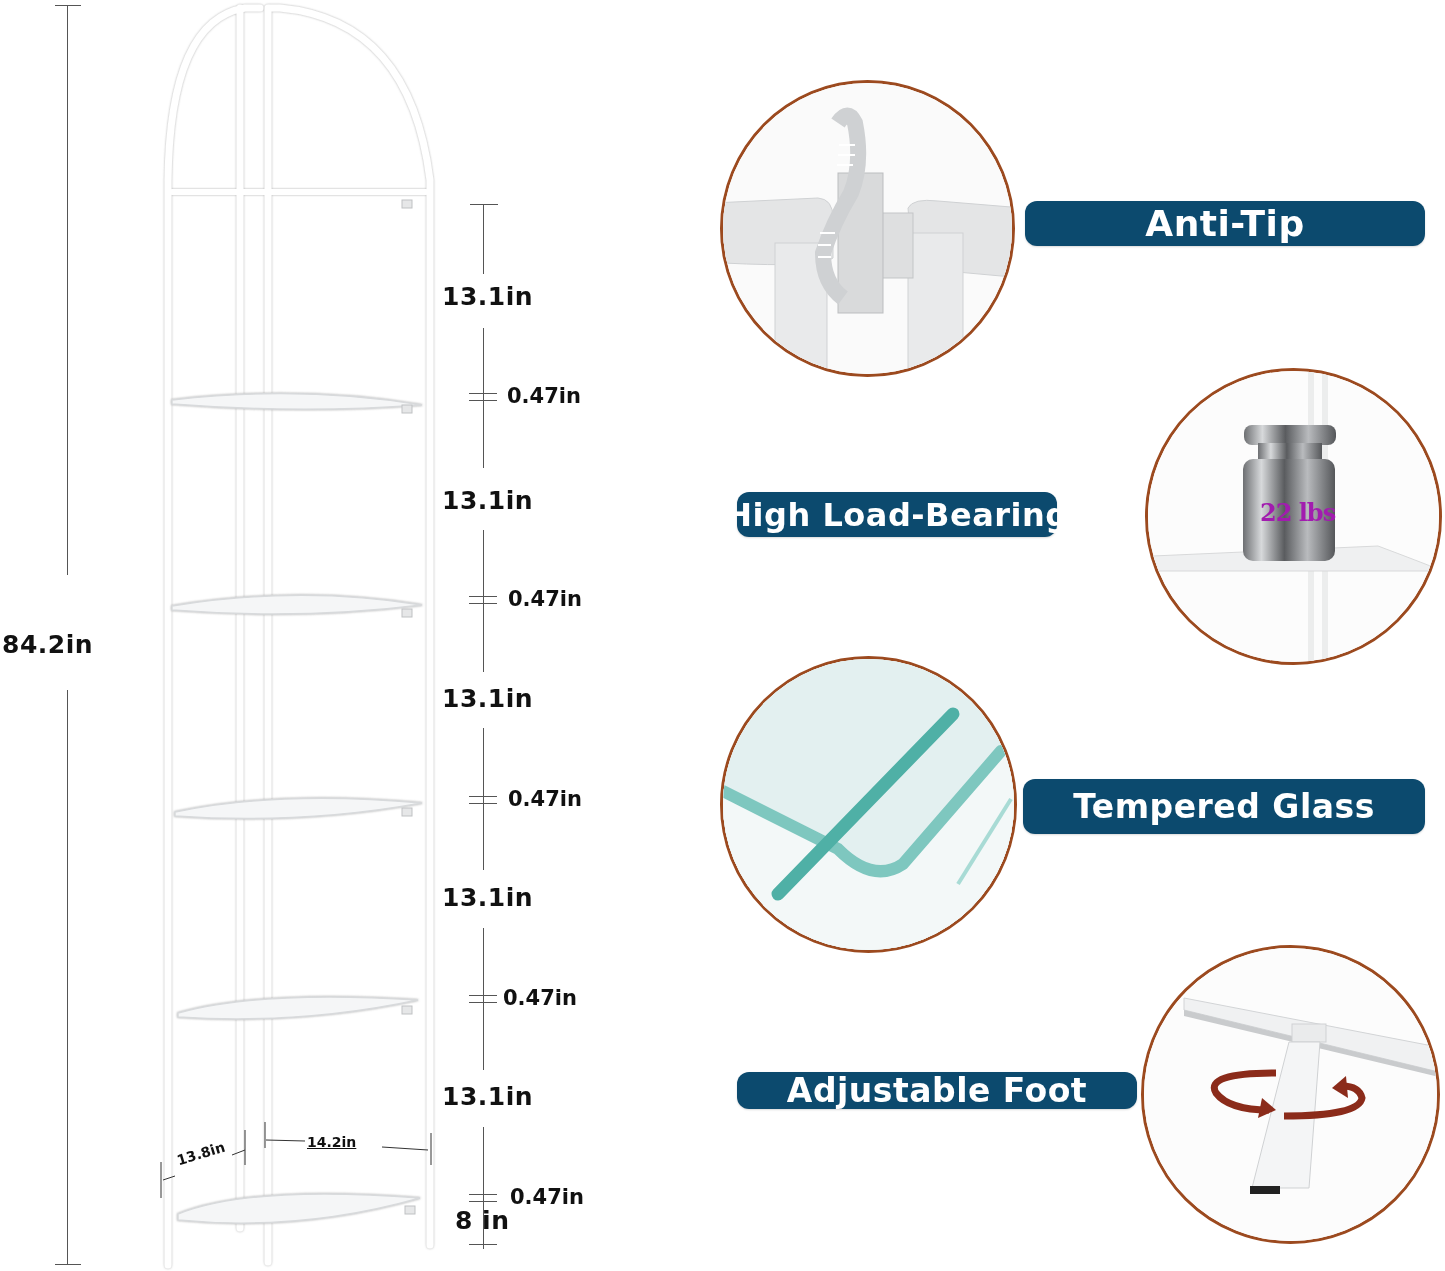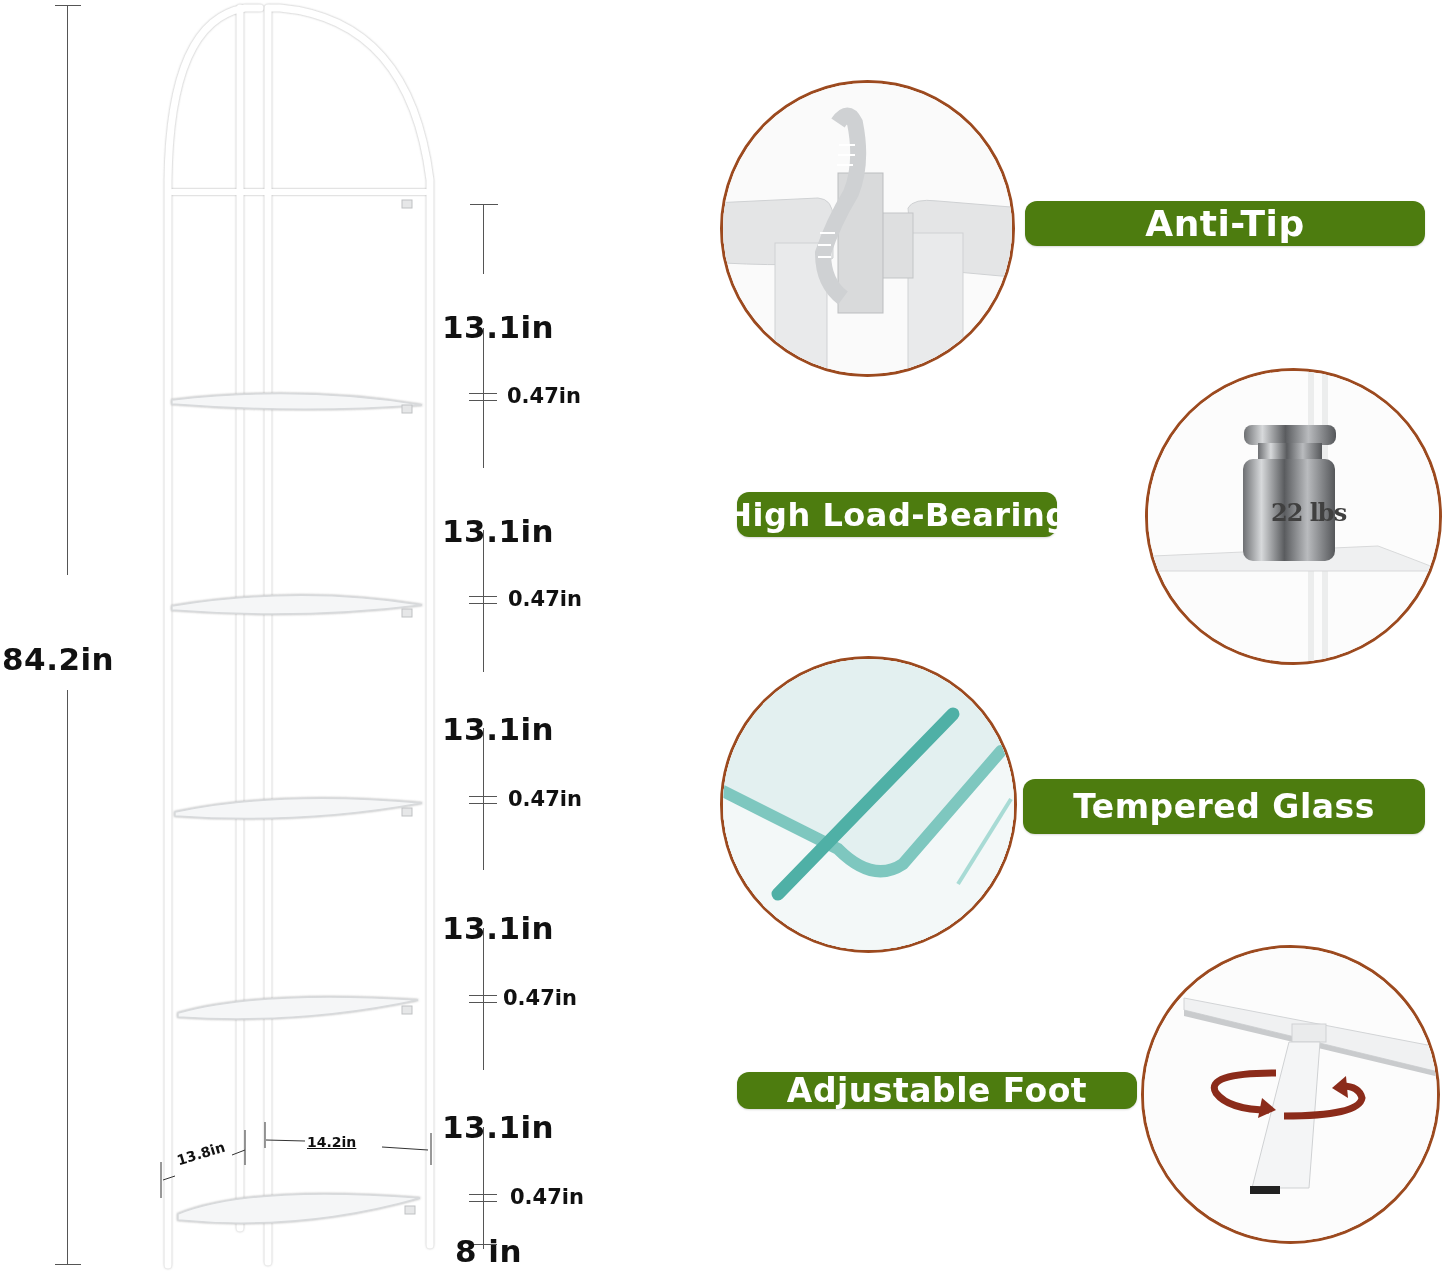--- a/index.html
+++ b/index.html
@@ -1,33 +1,33 @@
 <!DOCTYPE html>
 <html><head>
   <meta charset="utf-8">
   <style>
     html, body { margin:0; padding:0; background:#ffffff; }
     body { width:1445px; height:1271px; position:relative; overflow:hidden; font-family:"DejaVu Sans", sans-serif; }
     .abs { position:absolute; }
     .dim { font-family:"DejaVu Sans", sans-serif; font-weight:bold; color:#111; white-space:nowrap; }
-    .big { font-size:31px; letter-spacing:0.5px;margin-top:27px; }
+    .big { font-size:25px; letter-spacing:0.5px; }
     .small { font-size:21px; }
     .tiny { font-size:14px; }
-    .badge { position:absolute; background:#4d7c0f; border-radius:12px; color:#fff; font-family:"DejaVu Sans", sans-serif; font-weight:bold; display:flex; align-items:center; justify-content:center; letter-spacing:0.5px; box-shadow:0 1px 2px rgba(0,0,0,0.15); white-space:nowrap; }
+    .badge { position:absolute; background:#0c4a6e; border-radius:12px; color:#fff; font-family:"DejaVu Sans", sans-serif; font-weight:bold; display:flex; align-items:center; justify-content:center; letter-spacing:0.5px; box-shadow:0 1px 2px rgba(0,0,0,0.15); white-space:nowrap; }
     .circle { position:absolute; border:3px solid #9c4a1f; border-radius:50%; overflow:hidden; background:#fff; box-sizing:border-box; }
     svg { display:block; }
   </style>
 </head>
 <body>
 
 <div class="abs" style="left:67px;top:5px;width:1px;height:570px;background:#555;"></div>
 <div class="abs" style="left:55px;top:5px;width:26px;height:1px;background:#555;"></div>
 <div class="abs" style="left:67px;top:690px;width:1px;height:575px;background:#555;"></div>
 <div class="abs" style="left:55px;top:1264px;width:26px;height:1px;background:#555;"></div>
-<div class="abs dim big" style="left:2px;top:614px;">84.2in</div>
+<div class="abs dim big" style="left:2px;top:630px;">84.2in</div>
 
 <svg class="abs" style="left:150px;top:0px;" width="300" height="1271" viewBox="0 0 300 1271">
   <defs>
     <filter id="sh" x="-20%" y="-20%" width="140%" height="140%">
       <feDropShadow dx="0" dy="0" stdDeviation="1.2" flood-color="#888" flood-opacity="0.7"></feDropShadow>
     </filter>
   </defs>
   <g filter="url(#sh)" stroke="#ffffff" fill="none" stroke-linecap="round">
 
     <path d="M 18 1265 L 18 180 Q 20 20 95 8 L 110 8" stroke-width="7"></path>
@@ -152,21 +152,21 @@
     <rect width="297" height="297" fill="#fcfcfc"></rect>
     <rect x="160" y="0" width="6" height="297" fill="#eceded"></rect>
     <rect x="174" y="0" width="6" height="297" fill="#eceded"></rect>
 
     <path d="M 5 185 L 230 175 Q 270 190 295 200 L 5 200 Z" fill="#eff0f1" stroke="#d8d9da"></path>
 
     <rect x="96" y="54" width="92" height="20" rx="8" fill="url(#metal)"></rect>
     <rect x="110" y="72" width="64" height="22" fill="url(#metal)"></rect>
     <rect x="95" y="88" width="92" height="102" rx="10" fill="url(#metal)"></rect>
   </svg>
-  <div class="abs" style="left:123px;top:127px;color:#404040;font-family:'DejaVu Serif', serif;font-weight:bold;font-size:24px;letter-spacing:-1px;">22 lbs</div>
+  <div class="abs" style="left:112px;top:127px;color:#a21caf;font-family:'DejaVu Serif', serif;font-weight:bold;font-size:24px;letter-spacing:-1px;">22 lbs</div>
 </div>
 
 <div class="circle" style="left:720px;top:656px;width:297px;height:297px;">
   <svg width="297" height="297" viewBox="0 0 297 297">
     <rect width="297" height="297" fill="#eef6f6"></rect>
     <path d="M 0 0 L 297 0 L 297 297 L 0 297 Z" fill="#e3f0f0"></path>
 
     <path d="M 0 130 L 110 185 Q 140 220 175 210 L 275 90 L 297 90 L 297 297 L 0 297 Z" fill="#f3f8f8"></path>
     <path d="M 0 132 L 115 190 Q 150 225 180 205 L 278 92" fill="none" stroke="#7ec7bf" stroke-width="12" stroke-linecap="round"></path>
 

